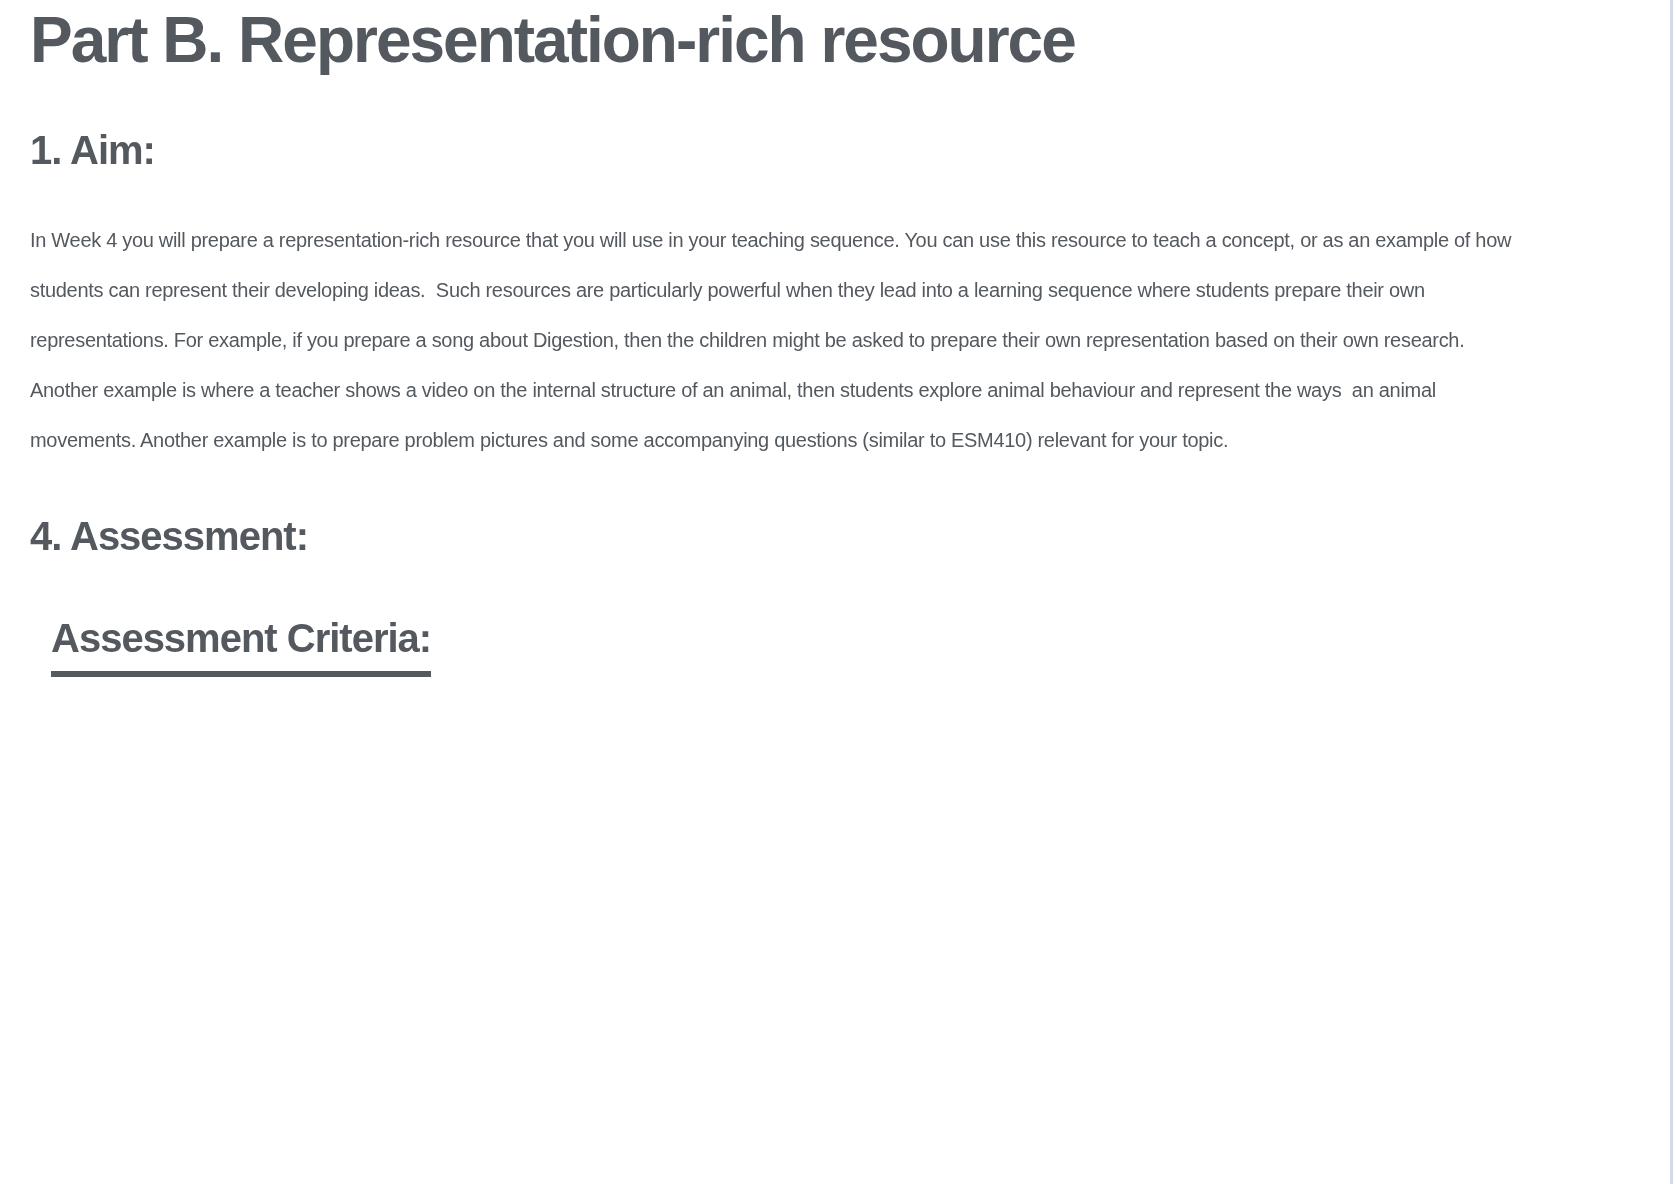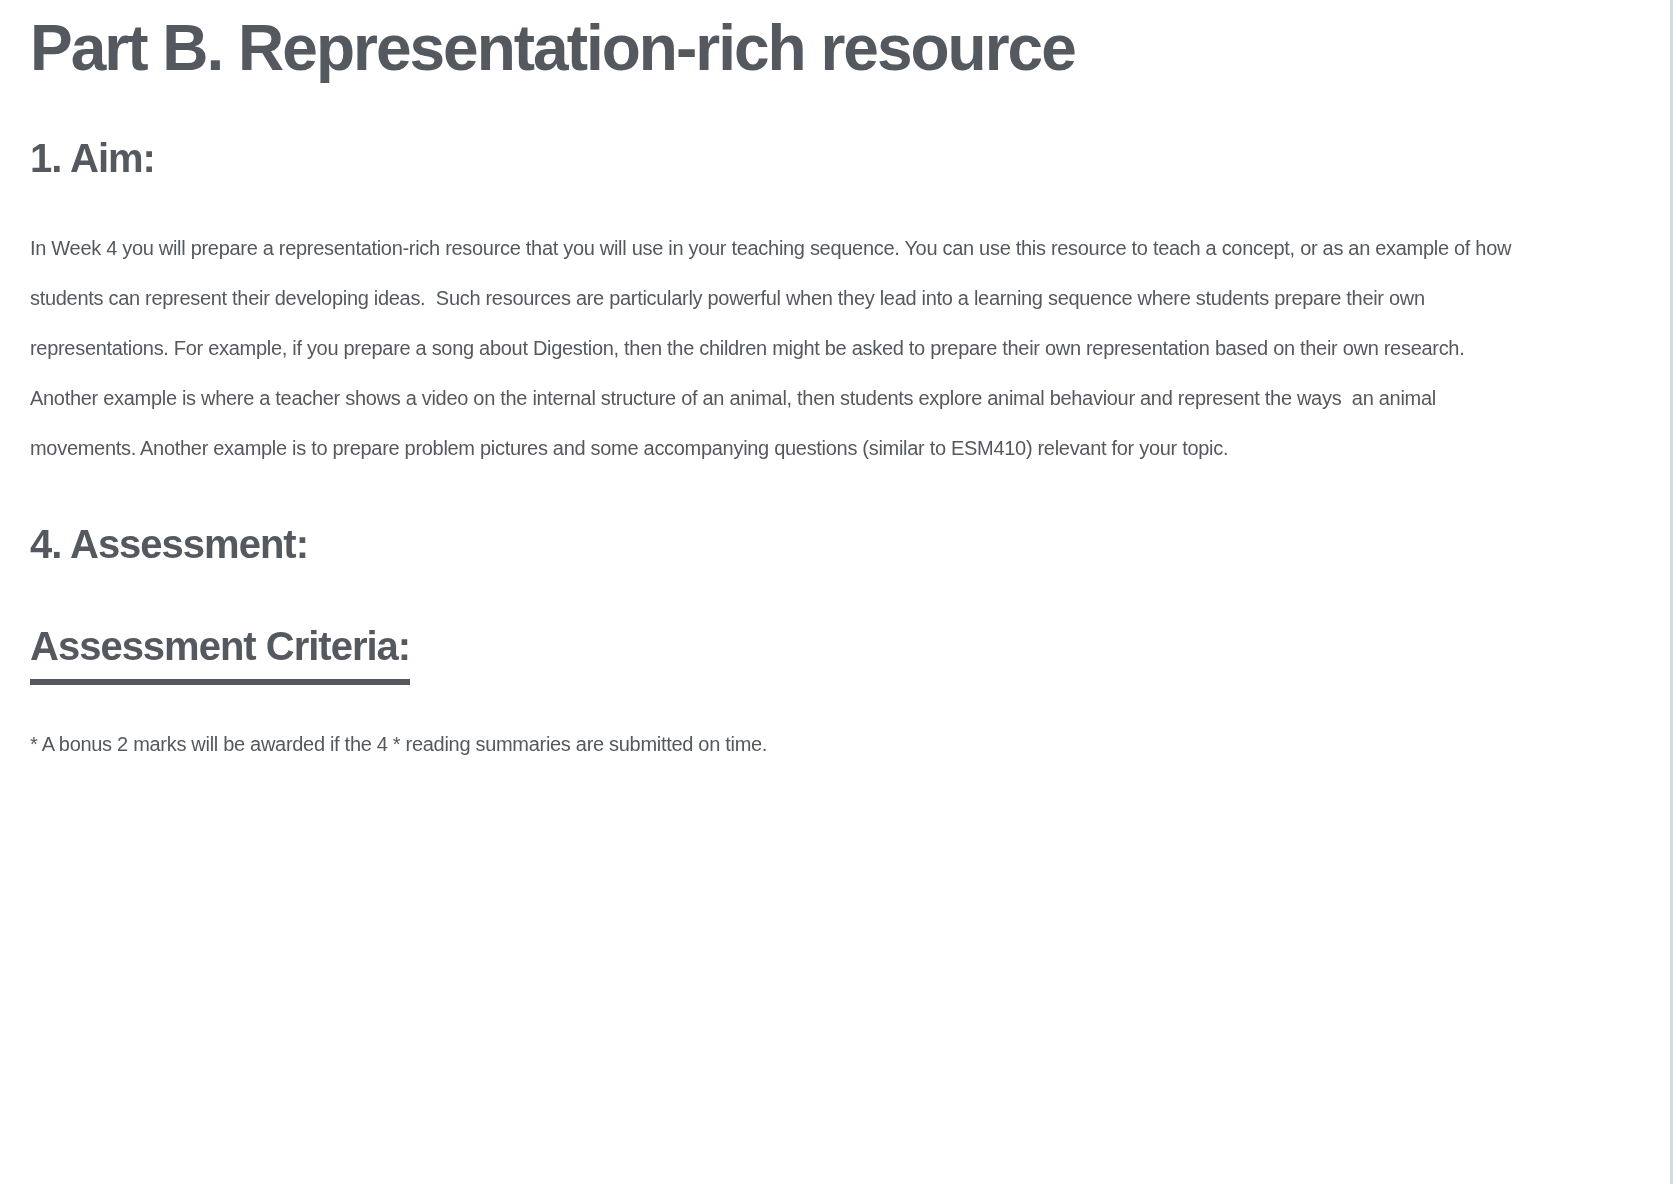--- a/index.html
+++ b/index.html
@@ -12,21 +12,21 @@
   body {
     background: var(--bg-color);
     font-family: "Liberation Sans", sans-serif;
     color: var(--text-color);
   }
   .page {
     position: relative;
     width: 1676px;
     height: 1184px;
     background: var(--bg-color);
-    padding: 10px 0 0 30px;
+    padding: 2px 0 0 30px;
     overflow: hidden;
   }
   .content {
     max-width: 1500px;
   }
   h1.page-title {
     font-size: 64px;
     line-height: 77px;
     letter-spacing: -2px;
     font-weight: 700;
@@ -46,20 +46,21 @@
     line-height: 50px;
     letter-spacing: -0.3px;
     margin: 0 0 34px 0;
     color: var(--text-color);
   }
   .preserve-spaces { white-space: pre-wrap; }
   .criteria-underline {
     display: inline-block;
     border-bottom: 6px solid currentColor;
     padding-bottom: 2px;
+    margin-left: 21px;
   }
   .criteria-prefix { font-weight: 700; }
   .pane-divider {
     position: absolute;
     top: 0;
     right: 3px;
     width: 3px;
     height: 1184px;
     background: var(--divider-color);
   }
@@ -76,18 +77,17 @@
 
     <p class="body-text preserve-spaces">In Week 4 you will prepare a representation-rich resource that you will use in your teaching sequence. You can use this resource to teach a concept, or as an example of how  students can represent their developing ideas.  Such resources are particularly powerful when they lead into a learning sequence where students prepare their own representations. For example, if you prepare a song about Digestion, then the children might be asked to prepare their own representation based on their own research. Another example is where a teacher shows a video on the internal structure of an animal, then students explore animal behaviour and represent the ways  an animal movements. Another example is to prepare problem pictures and some accompanying questions (similar to ESM410) relevant for your topic.</p>
 
     <h2 class="section-heading">4. Assessment:</h2>
 
 
     <h2 class="section-heading"><span class="criteria-underline">Assessment Criteria:</span></h2>
 
 
 
-    <p class="body-text">* A bonus 2 marks will be awarded if the 4 * reading summaries are submitted on time.</p>
 
   </div>
 
   <div class="pane-divider"></div>
 </div>
 
 </body></html>

